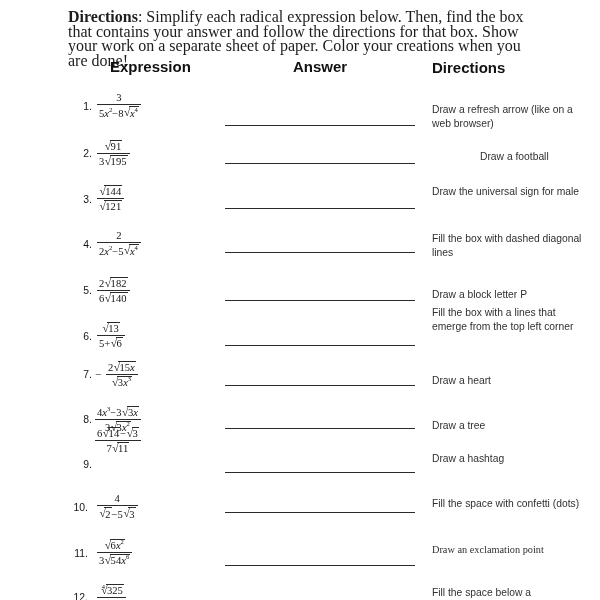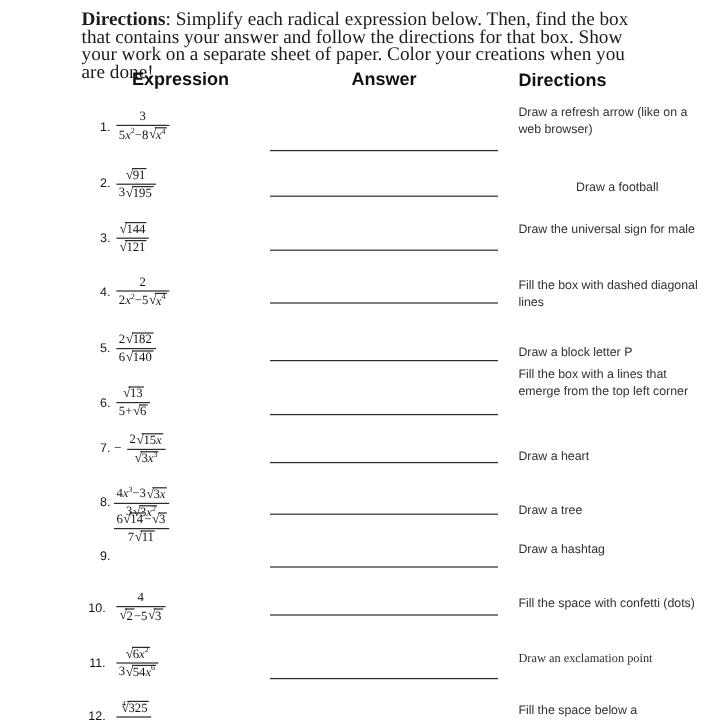--- a/index.html
+++ b/index.html
@@ -147,21 +147,21 @@
   <div class="hdr hdr-directions">Directions</div>
 
   <div class="num" style="left:72px; top:101px;">1.</div>
   <div class="expr" style="left:97px; top:92px;">
     <span class="frac">
       <span class="top">3</span>
       <span class="bot">5<i class="v">x</i><sup class="e">2</sup>−8<span class="rad"><span class="sym">√</span><span class="bar"><i class="v">x</i><sup class="e">4</sup></span></span></span>
     </span>
   </div>
   <div class="ansline" style="top:125px;"></div>
-  <div class="dir" style="top:88px;">Draw a refresh arrow (like on a web browser)</div>
+  <div class="dir" style="top:103px;">Draw a refresh arrow (like on a web browser)</div>
 
   <div class="num" style="left:72px; top:148px;">2.</div>
   <div class="expr" style="left:97px; top:139px;">
     <span class="frac">
       <span class="top"><span class="rad"><span class="sym">√</span><span class="bar">91</span></span></span>
       <span class="bot">3<span class="rad"><span class="sym">√</span><span class="bar">195</span></span></span>
     </span>
   </div>
   <div class="ansline" style="top:163px;"></div>
   <div class="dir" style="top:150px;margin-left:48px;">Draw a football</div>

